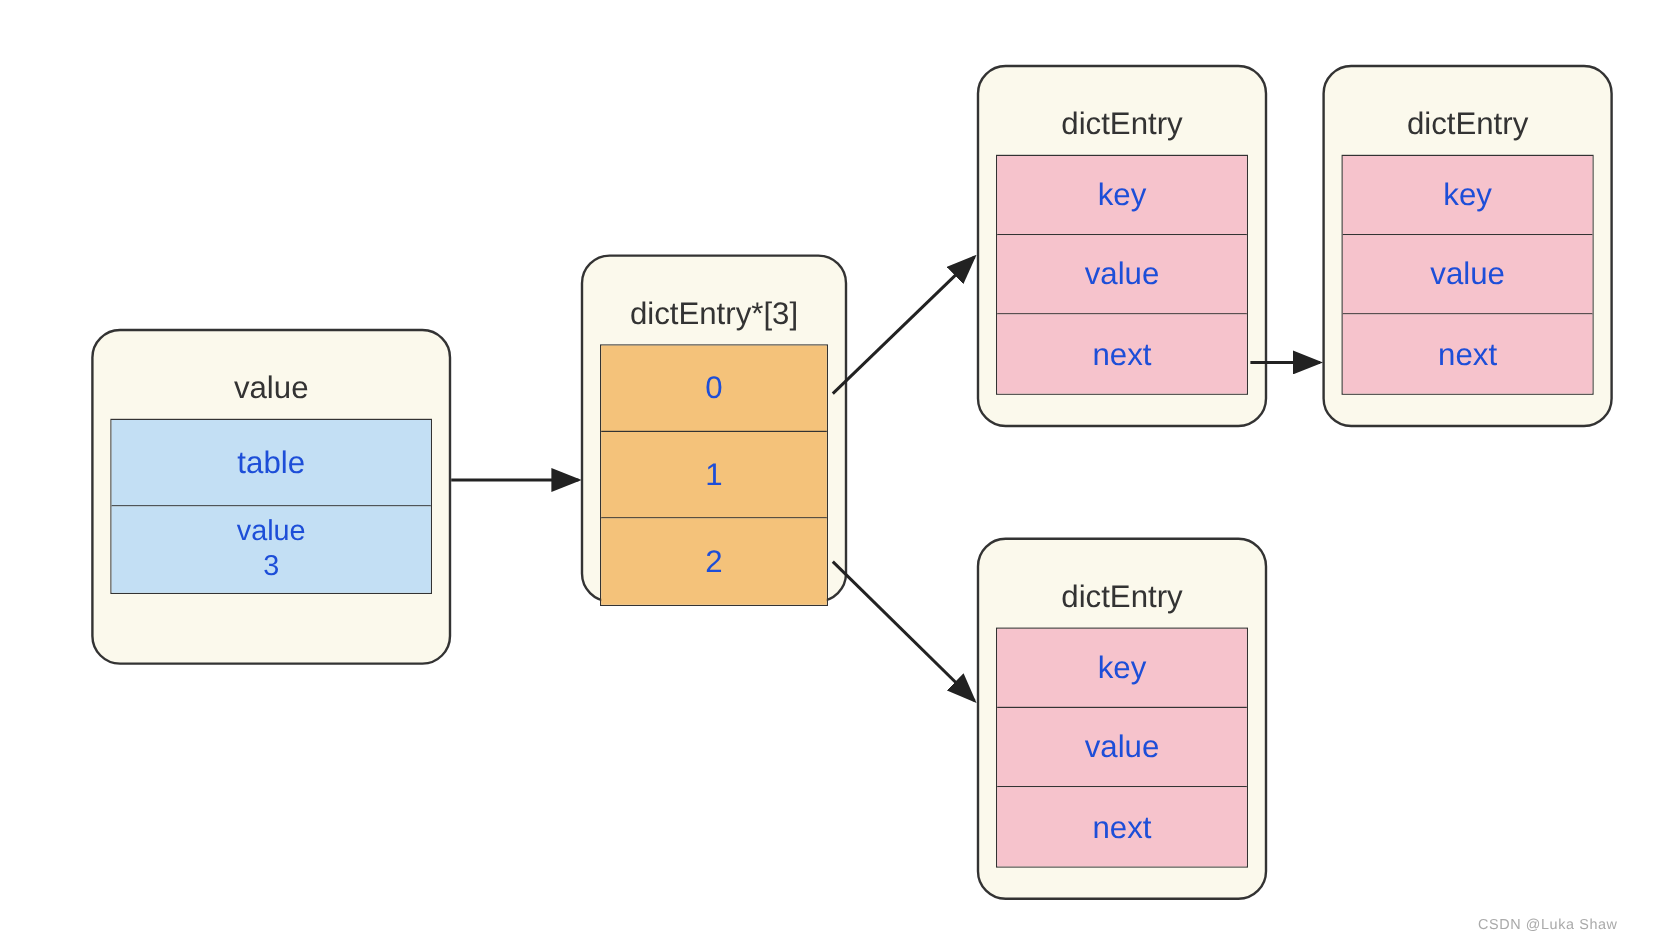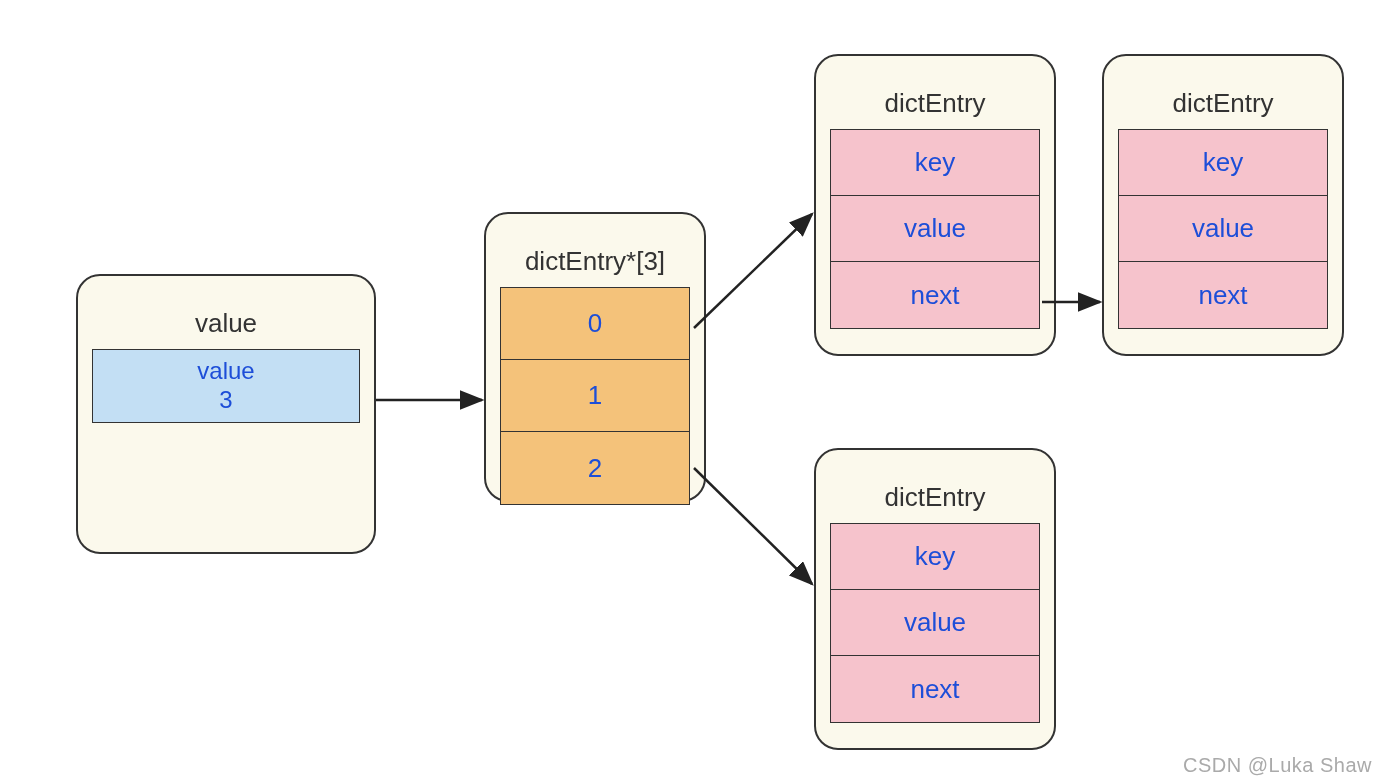--- a/index.html
+++ b/index.html
@@ -57,35 +57,38 @@
   }
   svg.arrows {
     position: absolute;
     left: 0; top: 0;
     width: 1392px;
     height: 783px;
     pointer-events: none;
   }
   .watermark {
     position: absolute;
-    right: 20px;
+    right: 44px;
     bottom: 6px;
-    font-size: 20px;
+    font-size: 12px;
     color: #aaa;
     letter-spacing: 0.5px;
   }
 </style>
 </head>
 <body>
 
 <div class="diagram">
 
   <div class="node" style="left:76px; top:274px; width:300px; height:280px;">
     <div class="node-title">value</div>
     <div class="table-inner blue">
+      <div class="cell" style="height:72px;">
+        <span>table</span>
+      </div>
       <div class="cell" style="height:72px;">
         <span class="subline">value</span>
         <span class="subline">3</span>
       </div>
     </div>
   </div>
 
   <div class="node" style="left:484px; top:212px; width:222px; height:290px;">
     <div class="node-title">dictEntry*[3]</div>
     <div class="table-inner orange">

